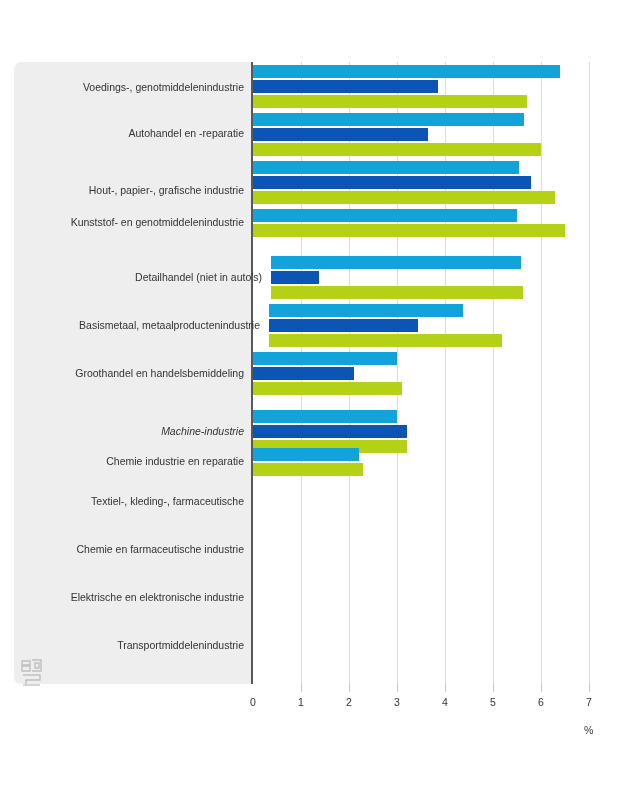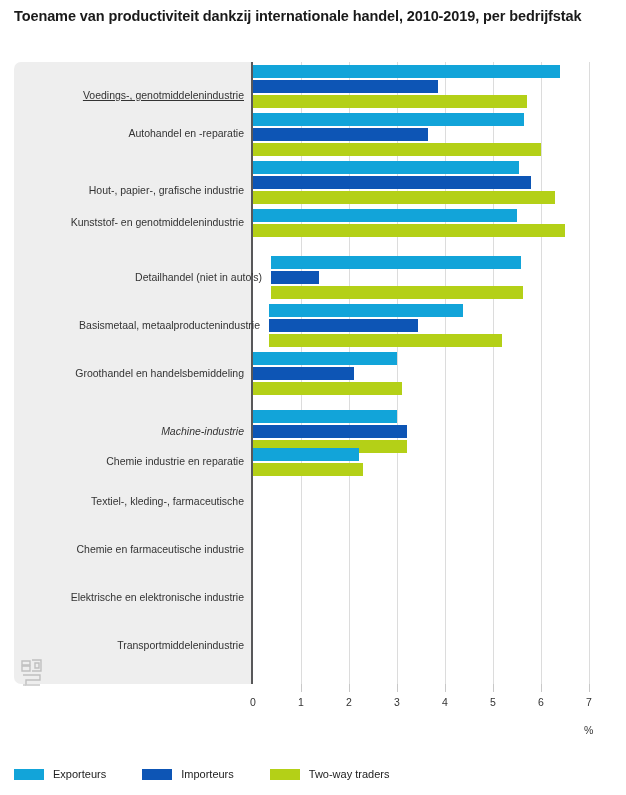--- a/index.html
+++ b/index.html
@@ -130,39 +130,38 @@
     font-size: 11px;
     color: #222222;
     white-space: nowrap;
   }
 </style>
 </head>
 <body>
 
 <div id="root">
 
-  <div class="title">Toename van productiviteit dankzij internationale handel, 2010-2019, per bedrijfstak</div>
 
   <div class="chart-area">
     <div class="label-panel"></div>
     <div class="plot">
       <div id="gridlines">
           <div class="gridline" style="left: 49px;"></div>
           <div class="gridline" style="left: 97px;"></div>
           <div class="gridline" style="left: 145px;"></div>
           <div class="gridline" style="left: 193px;"></div>
           <div class="gridline" style="left: 241px;"></div>
           <div class="gridline" style="left: 289px;"></div>
           <div class="gridline" style="left: 337px;"></div>
         </div>
     </div>
     <div class="axis-line"></div>
     <div id="rows">
         <div class="row" style="top: 3px; height: 47.85px;">
-          <div class="cat-label" style="top: 24px; text-decoration: underline;">Voedings-, genotmiddelenindustrie</div>
+          <div class="cat-label" style="top: 16px;">Voedings-, genotmiddelenindustrie</div>
           <div class="bars">
             <div class="bar exp" title="Exporteurs: 6.4%" style="top: 0px; width: 307.2px; background: rgb(18, 164, 217);"></div>
             <div class="bar imp" title="Importeurs: 3.85%" style="top: 15px; width: 184.8px; background: rgb(13, 85, 181);"></div>
             <div class="bar two" title="Two-way traders: 5.7%" style="top: 30px; width: 273.6px; background: rgb(180, 208, 23);"></div>
           </div>
         </div>
         <div class="row" style="top: 50.85px; height: 47.85px;">
           <div class="cat-label" style="top: 14.5px;">Autohandel en -reparatie</div>
           <div class="bars">
             <div class="bar exp" title="Exporteurs: 5.65%" style="top: 0px; width: 271.2px; background: rgb(18, 164, 217);"></div>
@@ -268,28 +267,14 @@
         <path d="M2 3 h8 v4 h-8 z"></path>
         <path d="M2 8 h8 v5 h-8 z"></path>
         <path d="M12 2 h9 v11 h-9"></path>
         <path d="M15 5 h4 v5 h-4 z"></path>
         <path d="M3 17 h17 v5 h-14 v5 h14"></path>
         <path d="M3 27 h3"></path>
       </g>
     </svg>
   </div>
 
-  <div class="legend" id="legend">
-      <div class="legend-item">
-        <span class="legend-swatch" style="background: rgb(18, 164, 217);"></span>
-        <span class="legend-text">Exporteurs</span>
-      </div>
-      <div class="legend-item">
-        <span class="legend-swatch" style="background: rgb(13, 85, 181);"></span>
-        <span class="legend-text">Importeurs</span>
-      </div>
-      <div class="legend-item">
-        <span class="legend-swatch" style="background: rgb(180, 208, 23);"></span>
-        <span class="legend-text">Two-way traders</span>
-      </div>
-    </div>
 
 </div>
 
 </body></html>

